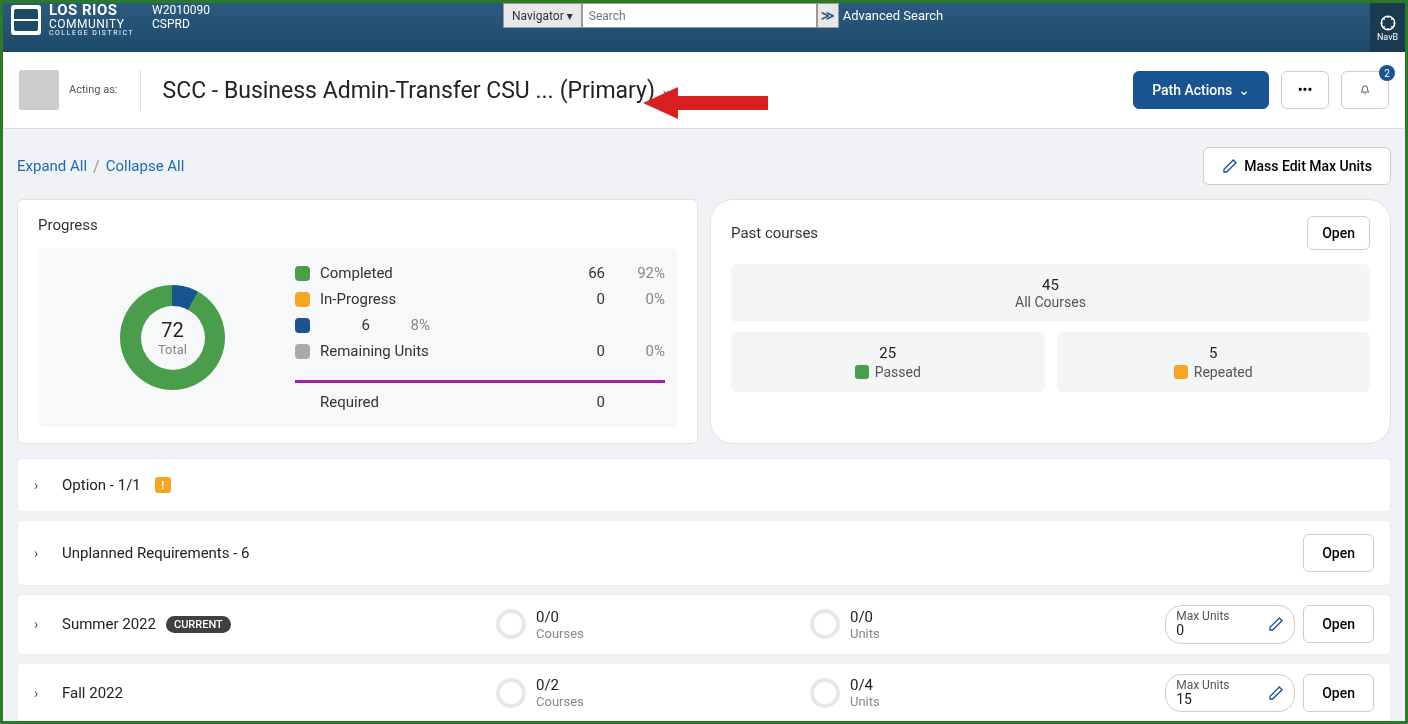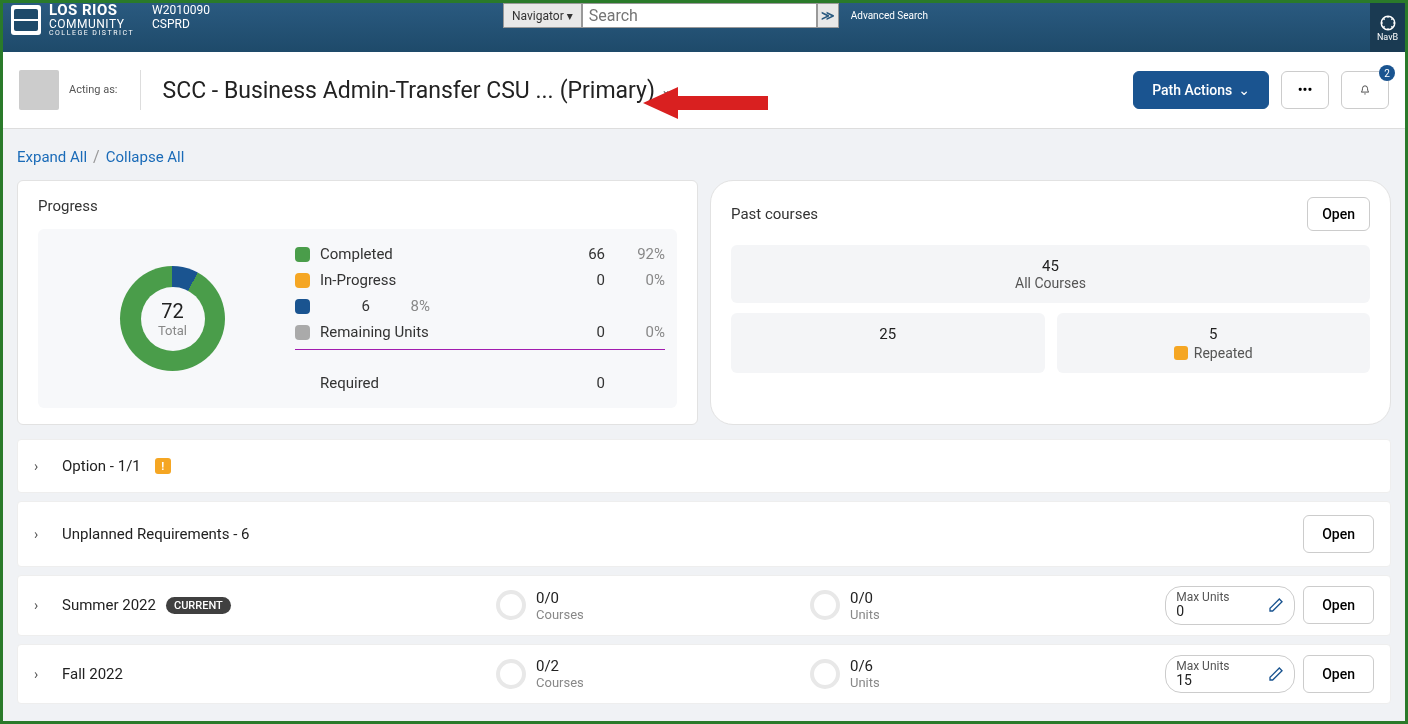--- a/index.html
+++ b/index.html
@@ -12,23 +12,23 @@
 .brand-logo::before { content: ""; position: absolute; top: 4px; left: 3px; right: 3px; height: 10px; background: #1e4a6a; border-radius: 2px 2px 0 0; }
 .brand-logo::after { content: ""; position: absolute; bottom: 4px; left: 3px; right: 3px; height: 10px; background: #1e4a6a; border-radius: 0 0 2px 2px; }
 .brand-text { line-height: 1; }
 .brand-main { font-weight: bold; font-size: 15px; letter-spacing: 0.5px; }
 .brand-sub { font-size: 12px; letter-spacing: 0.5px; }
 .brand-sub2 { font-size: 7px; letter-spacing: 1.5px; }
 .env { margin-left: 18px; font-size: 12px; }
 
 .nav-search { position: absolute; left: 500px; display: flex; align-items: center; }
 .navigator-btn { background: #e8e8e8; color: #333; font-size: 12px; padding: 4px 8px; border: 1px solid #999; display: flex; align-items: center; gap: 3px; height: 25px; }
-.search-input { width: 235px; height: 25px; padding: 0 6px; border: 1px solid #999; font-size: 16px; }
+.search-input { width: 235px; height: 25px; padding: 0 6px; border: 1px solid #999; font-size: 12px; }
 .search-go { width: 22px; height: 25px; background: #e8e8e8; border: 1px solid #999; display: flex; align-items: center; justify-content: center; color: #2a5a80; font-size: 13px; font-weight: bold; }
-.adv-search { margin-left: 12px; color: white; font-size: 10px; }
+.adv-search { margin-left: 4px; color: white; font-size: 13px; }
 
 .right-tool { position: absolute; right: 0; top: 0; width: 35px; height: 49px; background: #1a3a52; display: flex; flex-direction: column; align-items: center; justify-content: center; color: white; font-size: 9px; }
 .right-tool svg { width: 18px; height: 18px; }
 
 
 .sub-header { background: white; height: 77px; border-bottom: 1px solid #ddd; display: flex; align-items: center; padding: 0 16px; }
 .avatar { width: 40px; height: 40px; background: #ccc; border-radius: 2px; }
 .acting { margin-left: 10px; font-size: 11px; color: #555; line-height: 1.2; }
 .divider-v { width: 1px; height: 40px; background: #ddd; margin: 0 22px; }
 .path-title { font-size: 23px; color: #222; font-weight: 400; display: flex; align-items: center; gap: 6px; }
@@ -59,21 +59,21 @@
 .progress-body { display: flex; background: #f7f8fa; border-radius: 6px; padding: 12px; }
 .donut-wrap { width: 245px; display: flex; align-items: center; justify-content: center; position: relative; }
 .donut { width: 105px; height: 105px; border-radius: 50%; background: conic-gradient(#1a5490 0deg 29deg, #4a9d4a 29deg 360deg); display: flex; align-items: center; justify-content: center; }
 .donut::before { content: ""; width: 64px; height: 64px; background: #f7f8fa; border-radius: 50%; position: absolute; }
 .donut-center { position: absolute; text-align: center; }
 .donut-val { font-size: 20px; color: #222; }
 .donut-lbl { font-size: 13px; color: #888; }
 
 .legend { flex: 1; }
 .legend-row { display: flex; align-items: center; padding: 4px 0; font-size: 15px; color: #333; }
-.legend-row.required { border-top: 1px solid #a21caf; padding-top: 24px; margin-top: 4px; }
+.legend-row.required { border-top: 3px solid #a21caf; padding-top: 10px; margin-top: 16px; }
 .swatch { width: 15px; height: 15px; border-radius: 4px; margin-right: 10px; }
 .sw-green { background: #4a9d4a; } .sw-orange { background: #f5a623; } .sw-blue { background: #1a5490; } .sw-grey { background: #aaa; }
 .legend-label { flex: 1; }
 .legend-count { width: 50px; text-align: right; }
 .legend-pct { width: 60px; text-align: right; color: #888; }
 
 .past-card { flex: 1; position: relative; border-radius: 23px; }
 .past-header { display: flex; align-items: center; margin-bottom: 14px; }
 .past-header .card-title { margin-bottom: 0; }
 .tiles { display: flex; flex-direction: column; gap: 10px; }
@@ -178,20 +178,26 @@
       <polygon points="0,20 35,4 35,13 125,13 125,27 35,27 35,36" fill="#d92020"></polygon>
     </svg>
 </div>
 
 <div class="main">
 
   <div class="toolbar-row">
     <span class="link">Expand All</span>
     <span class="sep">/</span>
     <span class="link">Collapse All</span>
+    <button class="btn mass-edit">
+      <svg width="16" height="16" viewBox="0 0 24 24" fill="none" stroke="#1a5490" stroke-width="2" style="margin-right:6px">
+          <path d="M17 3l4 4L7 21H3v-4L17 3z"></path>
+        </svg>
+      <span>Mass Edit Max Units</span>
+    </button>
   </div>
 
   <div class="cards-row">
 
     <div class="card progress-card">
       <div class="card-title">Progress</div>
       <div class="progress-body">
         <div class="donut-wrap">
           <div class="donut"></div>
           <div class="donut-center">
@@ -241,20 +247,24 @@
         </button>
       </div>
       <div class="tiles">
         <div class="tile">
           <div class="tile-num">45</div>
           <div class="tile-lbl">All Courses</div>
         </div>
         <div class="tile-row">
           <div class="tile-half">
             <div class="tile-num">25</div>
+            <div class="tile-inline">
+              <div class="tile-sw" style="background:#4a9d4a"></div>
+              <div class="tile-lbl">Passed</div>
+            </div>
           </div>
           <div class="tile-half">
             <div class="tile-num">5</div>
             <div class="tile-inline">
               <div class="tile-sw" style="background:#f5a623"></div>
               <div class="tile-lbl">Repeated</div>
             </div>
           </div>
         </div>
       </div>
@@ -319,21 +329,21 @@
     <div class="prog-cell">
       <div class="ring"></div>
       <div class="prog-txt">
         <div class="frac">0/2</div>
         <div class="sub">Courses</div>
       </div>
     </div>
     <div class="prog-cell">
       <div class="ring"></div>
       <div class="prog-txt">
-        <div class="frac">0/6</div>
+        <div class="frac">0/4</div>
         <div class="sub">Units</div>
       </div>
     </div>
     <div class="term-actions">
       <div class="max-units">
         <div class="mu-txt">
           <div>Max Units</div>
           <div class="mu-val">15</div>
         </div>
         <svg width="16" height="16" viewBox="0 0 24 24" fill="none" stroke="#1a5490" stroke-width="2" class="pencil">

